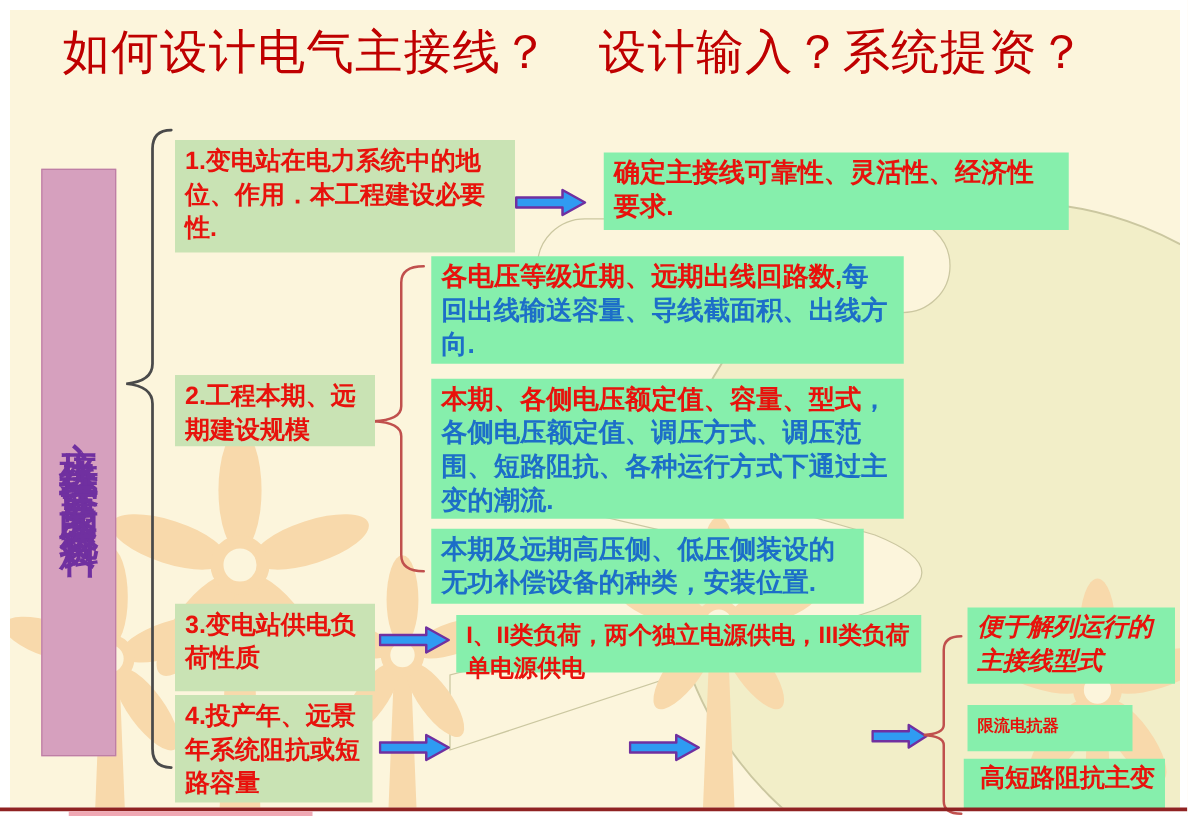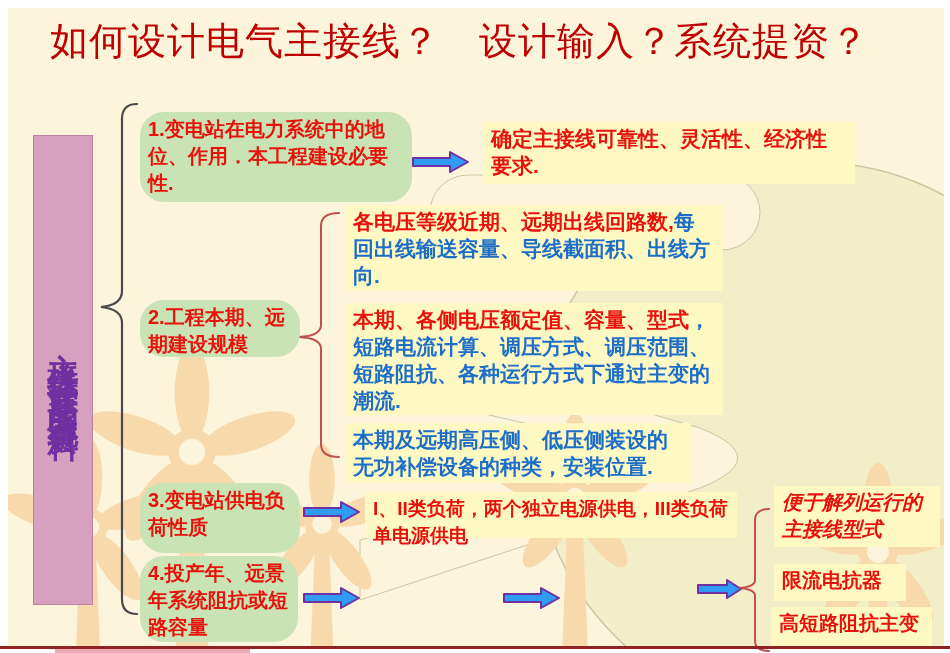--- a/index.html
+++ b/index.html
@@ -10,22 +10,22 @@
   #deco{position:absolute;left:-8px;top:-8px;width:950px;height:653px;}
   .abs{position:absolute;box-sizing:border-box;}
   .title{left:24px;top:16px;width:916px;font-size:38px;font-weight:normal;
          color:#BF0000;letter-spacing:1px;white-space:nowrap;z-index:5;margin-left:26px;}
   .sidebar{left:33px;top:135px;width:60px;height:470px;background:#D6A0BE;
            border:1px solid #BE7FA5;z-index:4;display:flex;align-items:center;justify-content:center;}
   .sidebar span{writing-mode:vertical-rl;text-orientation:upright;
            font-family:"Liberation Serif",serif;font-size:31px;font-weight:600;
            color:#7030A0;letter-spacing:7px;line-height:1;}
   .box{z-index:4;word-break:break-all;line-height:27px;font-weight:bold;}
-  .green{background:#C9E3B4;color:#E8120C;font-size:20px;padding:4px 8px;border-radius:24px;}
-  .purple{background:#fef9c3;font-size:21px;padding:3px 8px;color:#E8120C;}
+  .green{background:#C9E3B4;color:#E8120C;font-size:20px;padding:4px 8px;}
+  .purple{background:#86efac;font-size:21px;padding:3px 8px;color:#E8120C;}
   .t-red{color:#E8120C;}
   .t-blue{color:#1C6EC8;}
   .conn{z-index:3;}
   .bottom-line{left:0;top:646px;width:950px;height:3px;background:#8F2222;z-index:6;}
   .pink-strip{left:55px;top:649px;width:195px;height:4px;background:#F0A8B4;z-index:6;}
 </style>
 </head>
 <body>
 
 <div id="stage">
@@ -73,21 +73,21 @@
     <polygon points="1,8 38,8 38,2 56,12 38,22 38,16 1,16" fill="#2F9BF2" stroke="#7030A0" stroke-width="2" stroke-linejoin="round"></polygon>
   </svg>
   <div class="abs box purple" style="left:483px;top:122px;width:372px;height:62px;">确定主接线可靠性、灵活性、经济性要求.</div>
 
   <div class="abs box green" style="left:140px;top:300px;width:160px;height:57px;">2.工程本期、远期建设规模</div>
   <svg class="abs conn" style="left:293px;top:210px;" width="52" height="250" viewBox="0 0 52 250">
     <path d="M46,3 Q28,3 28,16 L28,115 Q28,126 6,127 Q28,128 28,139 L28,234 Q28,247 46,247" fill="none" stroke="#C0504D" stroke-width="2" stroke-linecap="round"></path>
     <path d="M0,127 L8,127" fill="none" stroke="#C0504D" stroke-width="2"></path>
   </svg>
   <div class="abs box purple" style="left:345px;top:205px;width:378px;height:86px;"><span class="t-red">各电压等级近期、远期出线回路数,</span><span class="t-blue">每回出线输送容量、导线截面积、出线方向.</span></div>
-  <div class="abs box purple" style="left:345px;top:303px;width:378px;height:112px;"><span class="t-red">本期、各侧电压额定值、容量、型式</span><span class="t-blue">，短路电流计算、调压方式、调压范围、短路阻抗、各种运行方式下通过主变的潮流.</span></div>
+  <div class="abs box purple" style="left:345px;top:303px;width:378px;height:112px;"><span class="t-red">本期、各侧电压额定值、容量、型式</span><span class="t-blue">，各侧电压额定值、调压方式、调压范围、短路阻抗、各种运行方式下通过主变的潮流.</span></div>
   <div class="abs box purple" style="left:345px;top:423px;width:346px;height:60px;"><span class="t-blue">本期及远期高压侧、低压侧装设的无功补偿设备的种类，安装位置.</span></div>
 
   <div class="abs box green" style="left:140px;top:483px;width:160px;height:70px;">3.变电站供电负荷性质</div>
   <svg class="abs conn" style="left:303px;top:500px;" width="58" height="24" viewBox="0 0 58 24">
     <polygon points="1,8 38,8 38,2 56,12 38,22 38,16 1,16" fill="#2F9BF2" stroke="#7030A0" stroke-width="2" stroke-linejoin="round"></polygon>
   </svg>
   <div class="abs box purple" style="left:365px;top:492px;width:372px;height:46px;font-size:19px;">I、II类负荷，两个独立电源供电，III类负荷单电源供电</div>
 
   <div class="abs box green" style="left:140px;top:556px;width:158px;height:86px;">4.投产年、远景年系统阻抗或短路容量</div>
   <svg class="abs conn" style="left:303px;top:586px;" width="58" height="24" viewBox="0 0 58 24">
@@ -96,18 +96,18 @@
   <svg class="abs conn" style="left:503px;top:586px;" width="58" height="24" viewBox="0 0 58 24">
     <polygon points="1,8 38,8 38,2 56,12 38,22 38,16 1,16" fill="#2F9BF2" stroke="#7030A0" stroke-width="2" stroke-linejoin="round"></polygon>
   </svg>
   <svg class="abs conn" style="left:697px;top:578px;" width="46" height="22" viewBox="0 0 46 22">
     <polygon points="1,7 30,7 30,2 44,11 30,20 30,15 1,15" fill="#2F9BF2" stroke="#7030A0" stroke-width="2" stroke-linejoin="round"></polygon>
   </svg>
   <svg class="abs conn" style="left:735px;top:506px;" width="42" height="150" viewBox="0 0 42 150">
     <path d="M34,3 Q20,3 20,14 L20,74 Q20,81 4,82 Q20,83 20,90 L20,135 Q20,145 34,145" fill="none" stroke="#C0504D" stroke-width="2" stroke-linecap="round"></path>
   </svg>
   <div class="abs box purple" style="left:774px;top:486px;width:166px;height:61px;font-size:20px;font-style:italic;">便于解列运行的主接线型式</div>
-  <div class="abs box purple" style="left:774px;top:564px;width:132px;height:37px;font-size:20px;">限流电抗器</div>
-  <div class="abs box purple" style="left:771px;top:607px;width:161px;height:40px;font-size:20px;">高短路阻抗主变</div>
+  <div class="abs box purple" style="left:774px;top:564px;width:132px;height:37px;font-size:13px;">限流电抗器</div>
+  <div class="abs box purple" style="left:771px;top:607px;width:161px;height:40px;font-size:20px;text-align:right;">高短路阻抗主变</div>
 
   <div class="abs bottom-line"></div>
   <div class="abs pink-strip"></div>
 </div>
 
 </body></html>

